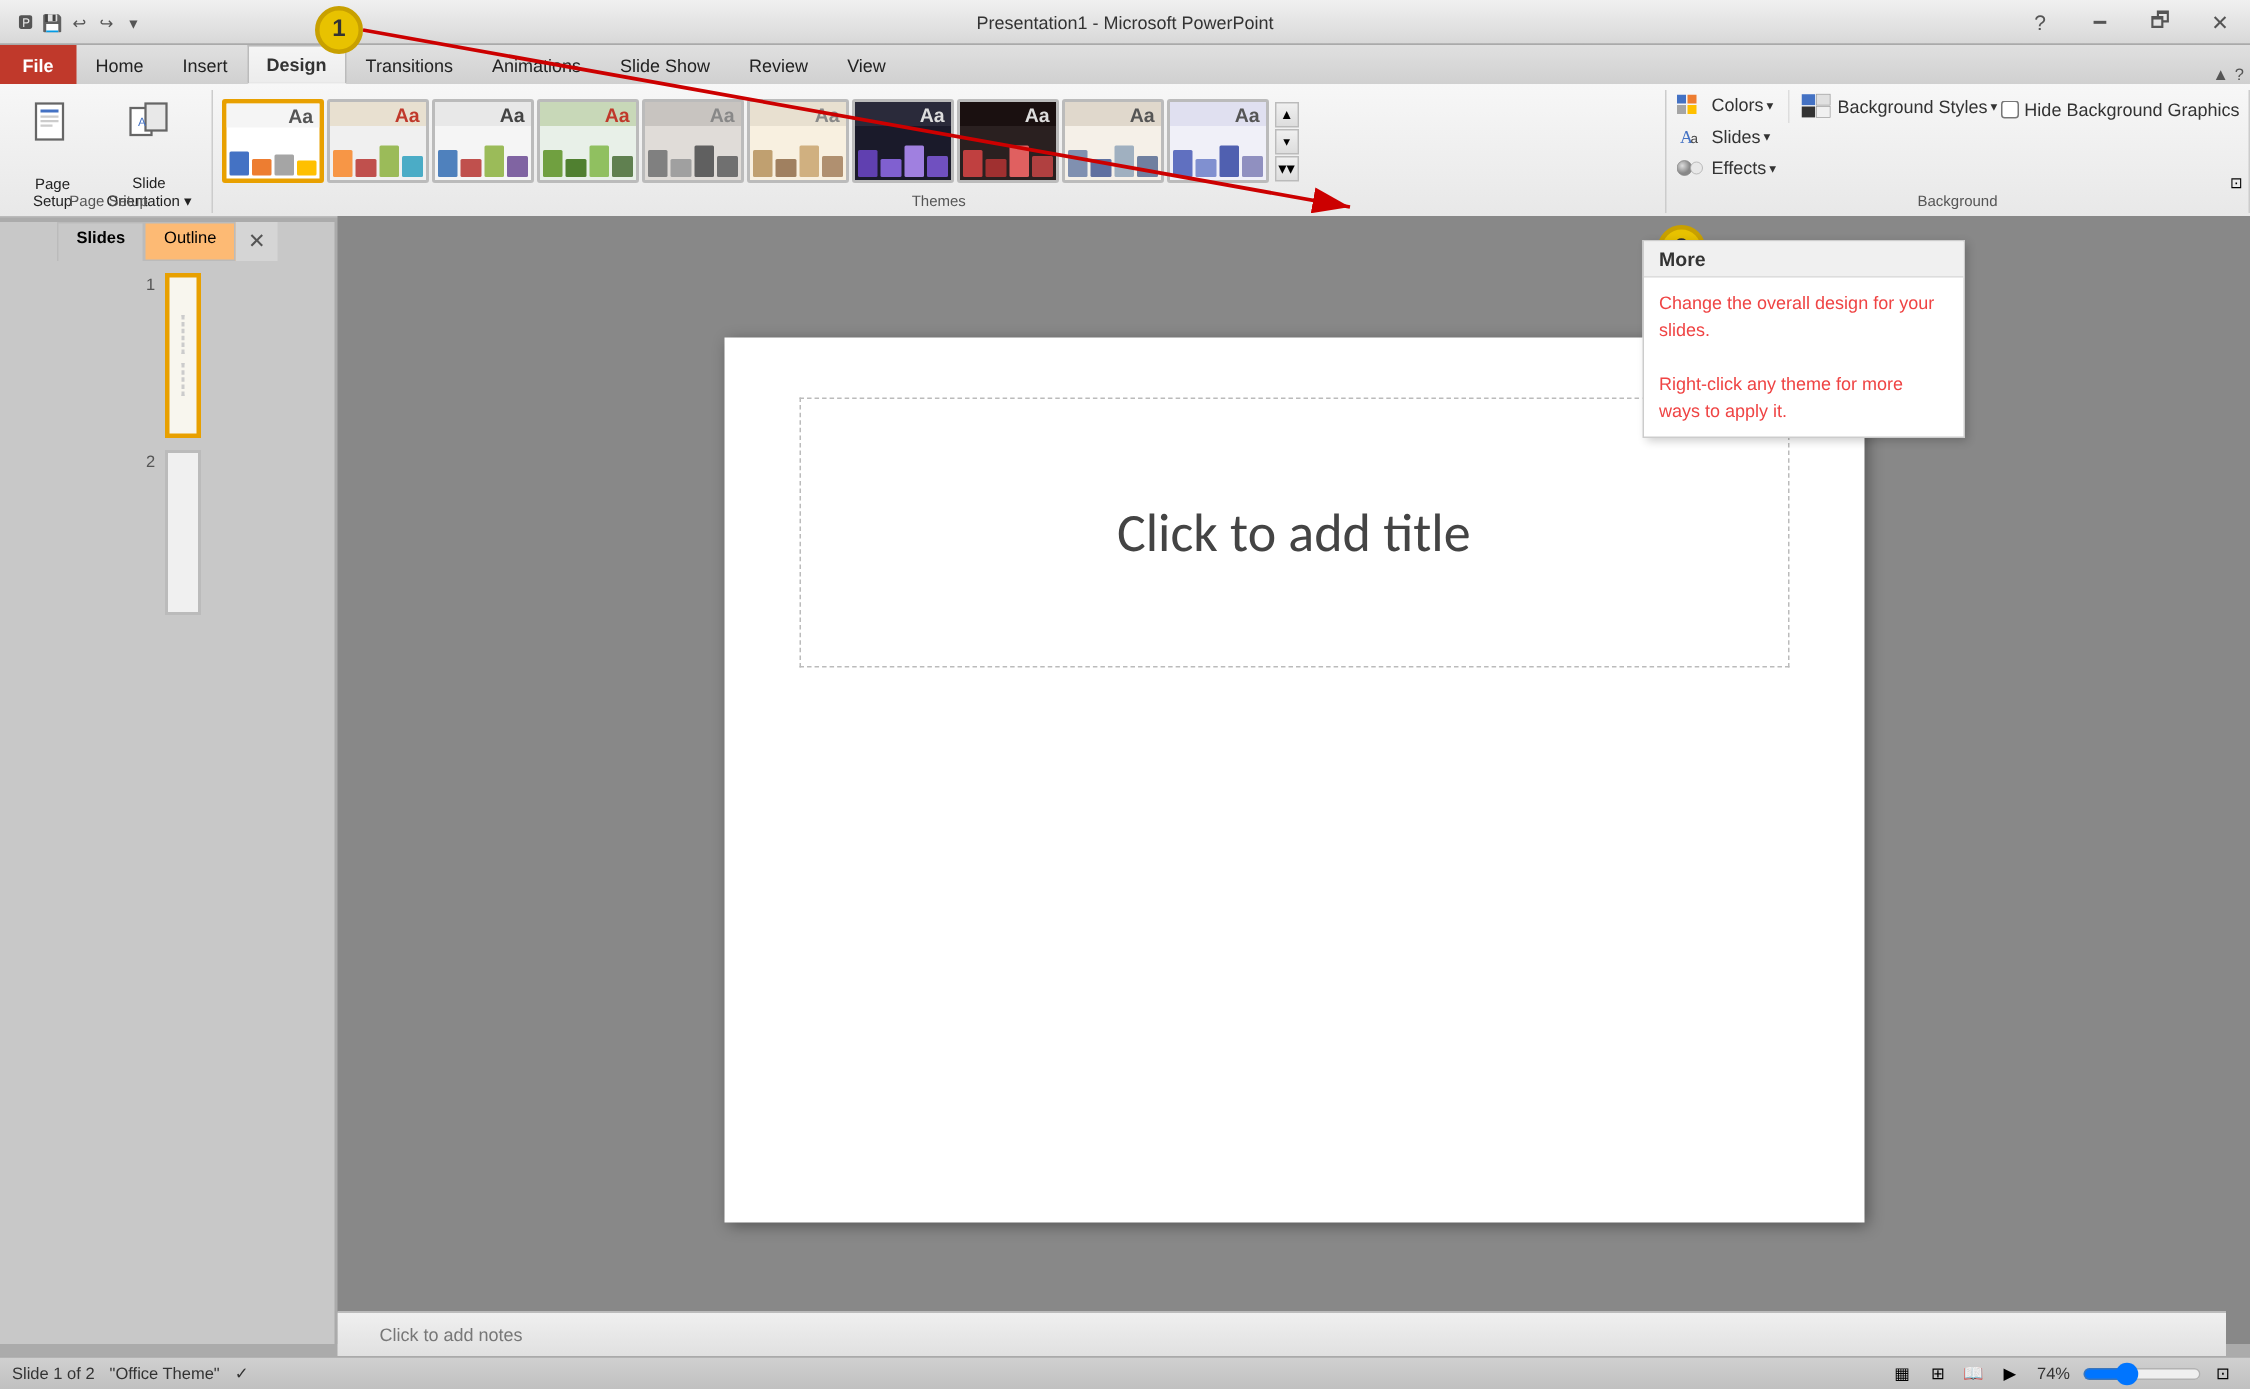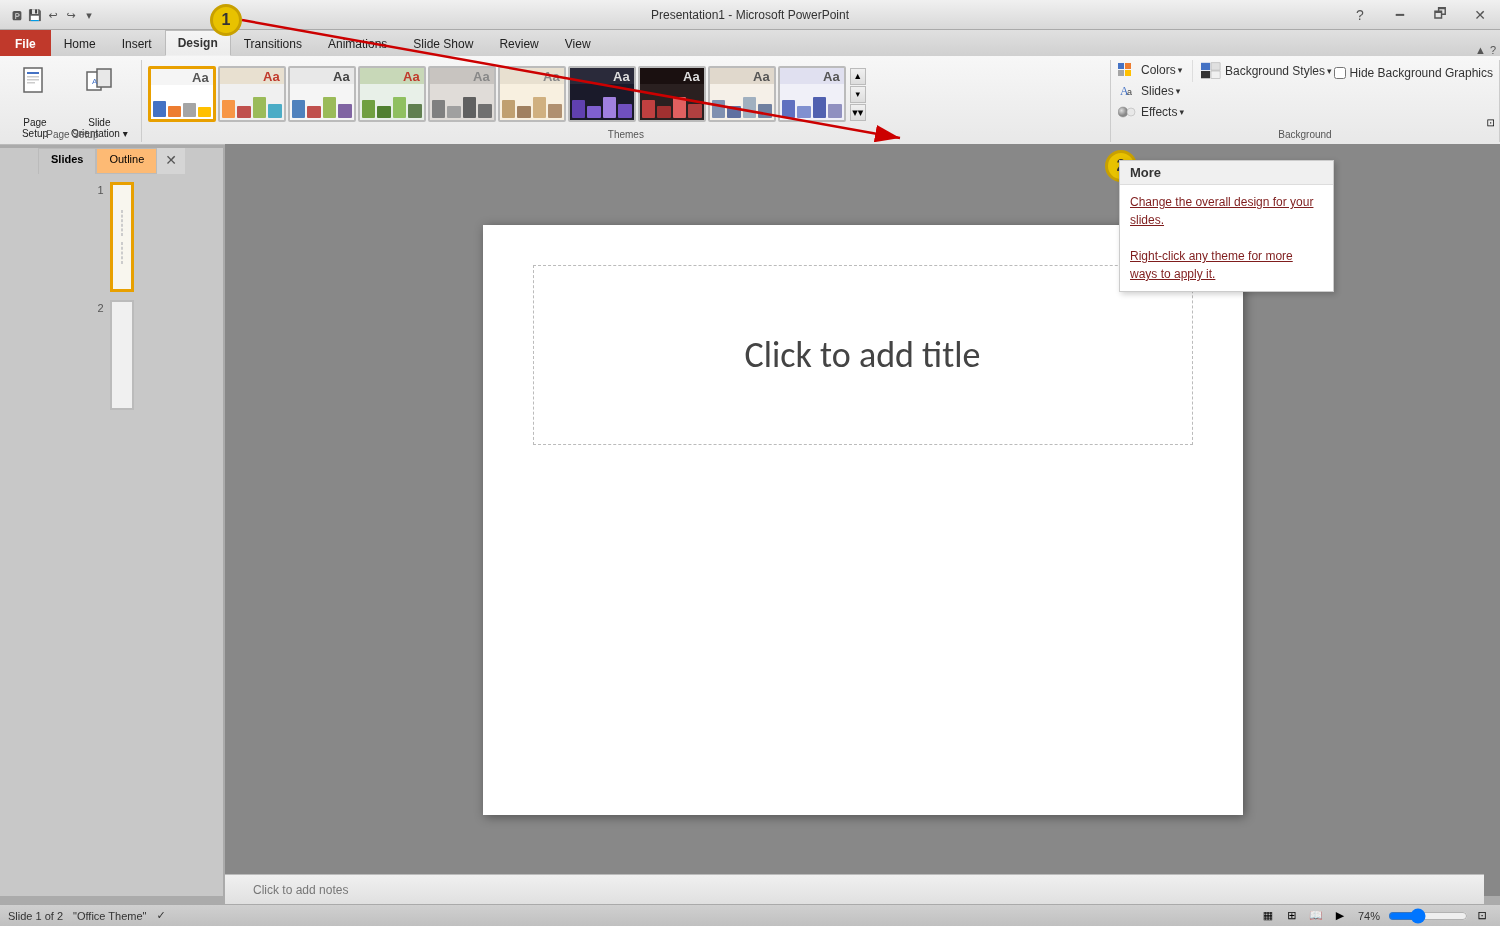--- a/index.html
+++ b/index.html
@@ -464,36 +464,34 @@
     #more-tooltip {
       position: absolute;
       top: 160px;
       left: 1095px;
       width: 215px;
       background: white;
       border: 1px solid #ccc;
       box-shadow: 2px 2px 6px rgba(0,0,0,0.2);
       z-index: 200;
       padding: 0;
-      margin-left: 24px;
     }
     .tooltip-header {
       background: #f0f0f0;
       padding: 4px 10px;
       font-size: 13px;
       font-weight: bold;
       color: #333;
       border-bottom: 1px solid #ddd;
     }
     .tooltip-body {
       padding: 8px 10px;
       font-size: 12px;
-      color: #7f1d1d;
+      color: #ef4444;
       line-height: 1.5;
-      text-decoration: underline;
     }
 
     
     #right-scrollbar {
       position: absolute;
       top: 144px;
       right: 0;
       width: 16px;
       bottom: 30px;
       background: #c0c0c0;

